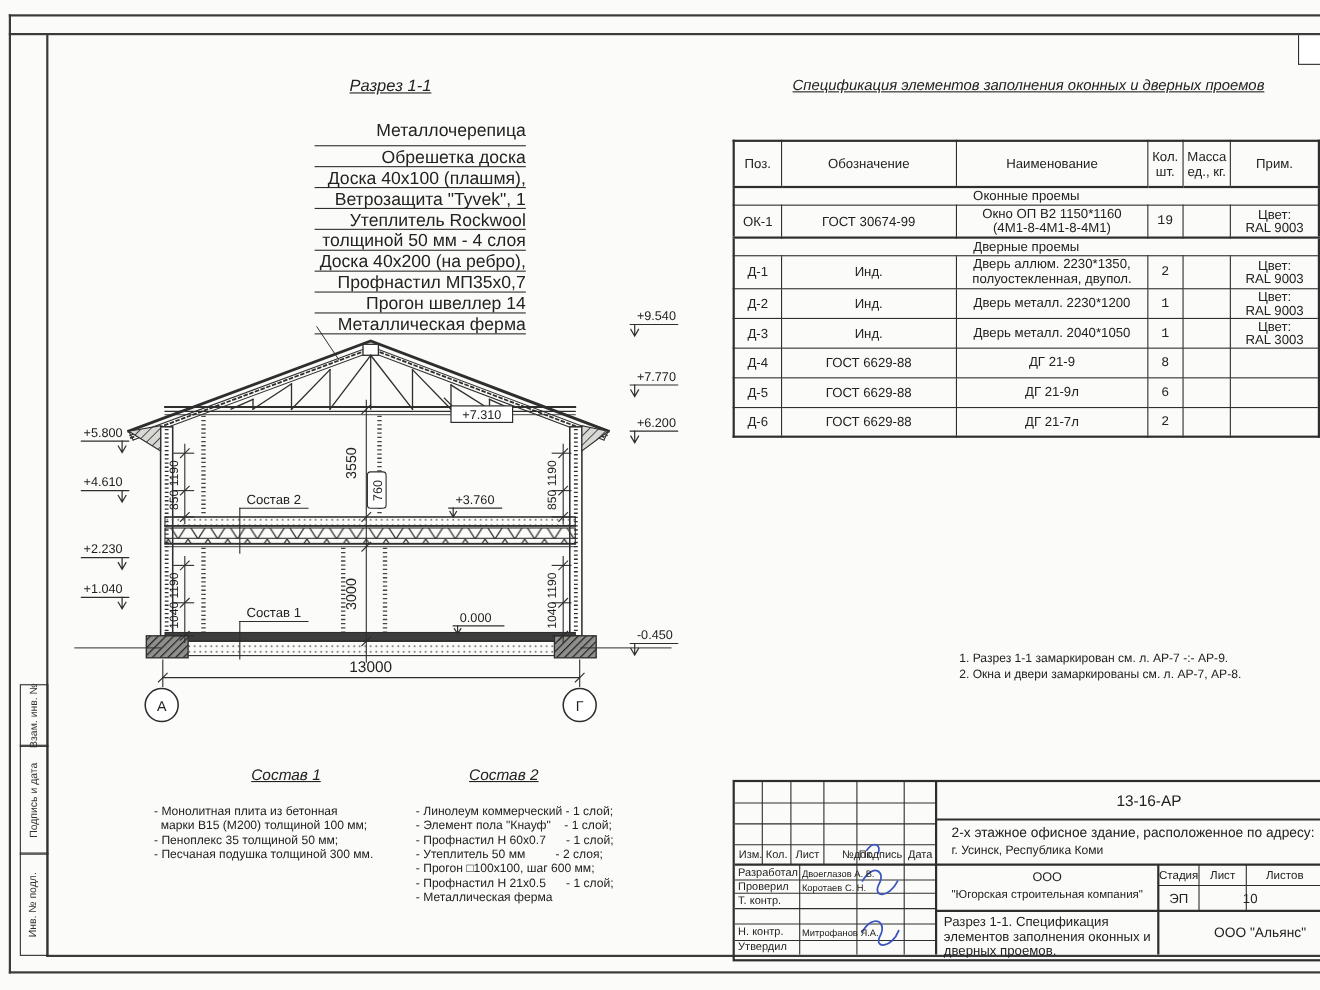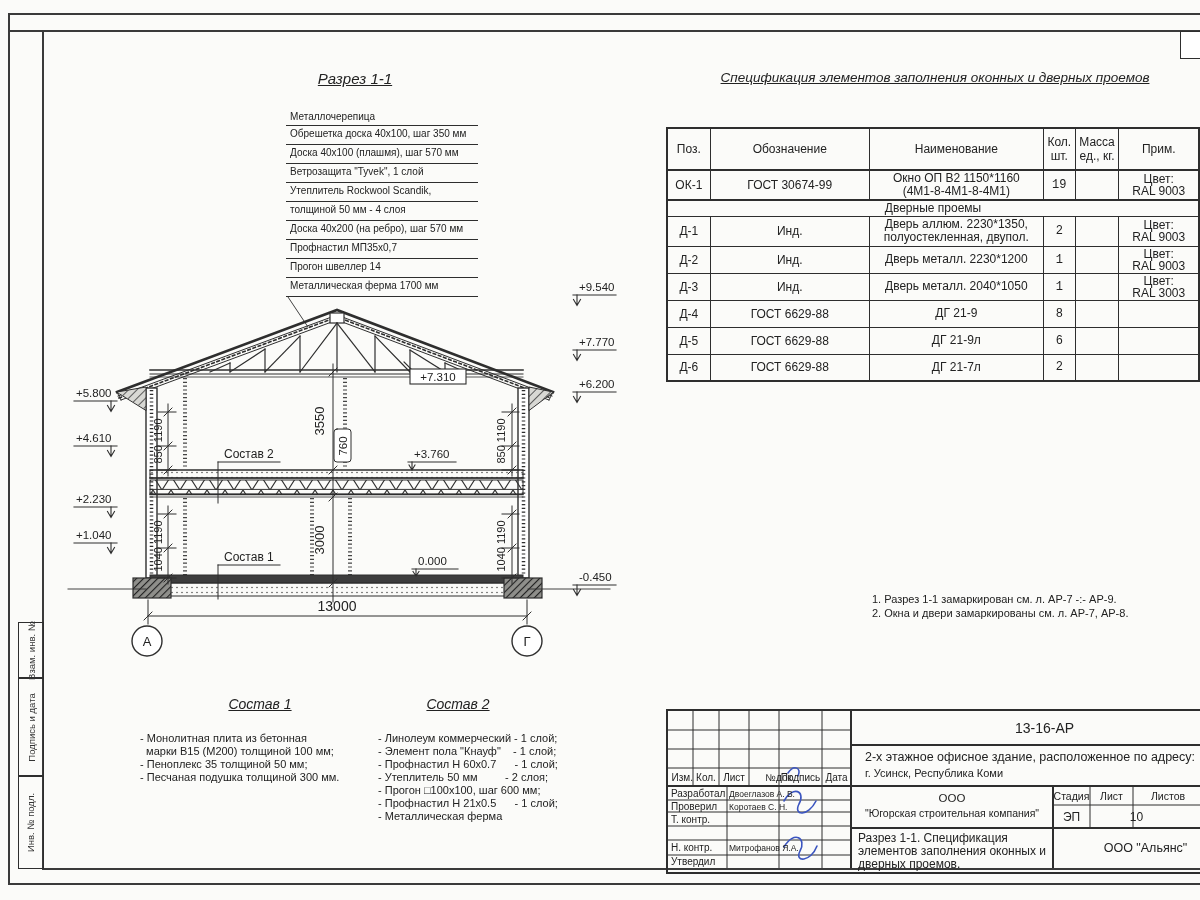--- a/index.html
+++ b/index.html
@@ -7,21 +7,21 @@
     width:1200px;height:900px;overflow:hidden;position:relative;
     background:#fbfbf9;color:#222;
     font-family:"Liberation Sans", sans-serif;
   }
   .abs{position:absolute;}
   .t{position:absolute;white-space:nowrap;}
   .it{font-style:italic;}
   .hline{position:absolute;background:#3a3a3a;}
   .vline{position:absolute;background:#3a3a3a;}
   
-  .roof-callout{position:absolute;left:286px;top:110px;width:192px;font-size:10px;}
+  .roof-callout{position:absolute;left:286px;top:110px;width:192px;font-size:16px;text-align:right;}
   .rc-top{padding:1px 0 3px 4px;border-bottom:1.4px solid #2e2e2e;}
   .rc-row{height:15px;padding:2px 0 1px 4px;border-bottom:1.4px solid #2e2e2e;overflow:hidden;}
   
   .sostav-title{position:absolute;font-style:italic;font-size:14px;text-decoration:underline;text-align:center;}
   .sostav-items{position:absolute;font-size:11px;line-height:13px;white-space:pre;}
   
   .notes{position:absolute;left:872px;top:592px;font-size:11px;line-height:14px;white-space:pre;}
   
   .spec-wrap{position:absolute;left:666px;top:127px;}
   table.spec{border-collapse:collapse;table-layout:fixed;}
@@ -316,20 +316,23 @@
         <tr style="height:42px">
     <th>Поз.</th>
     <th>Обозначение</th>
     <th>Наименование</th>
     <th>Кол.
 шт.</th>
     <th>Масса
 ед., кг.</th>
     <th>Прим.</th>
   </tr>
+  <tr style="height:16px">
+          <td class="group" colspan="6">Оконные проемы</td>
+        </tr>
   <tr style="height:30px">
     <td>ОК-1</td>
           <td>ГОСТ 30674-99</td>
     <td class="nm">Окно ОП В2 1150*1160
 (4М1-8-4М1-8-4М1)</td>
           <td class="qty">19</td>
     <td></td>
           <td class="note">Цвет:
 RAL 9003</td>
   </tr>

